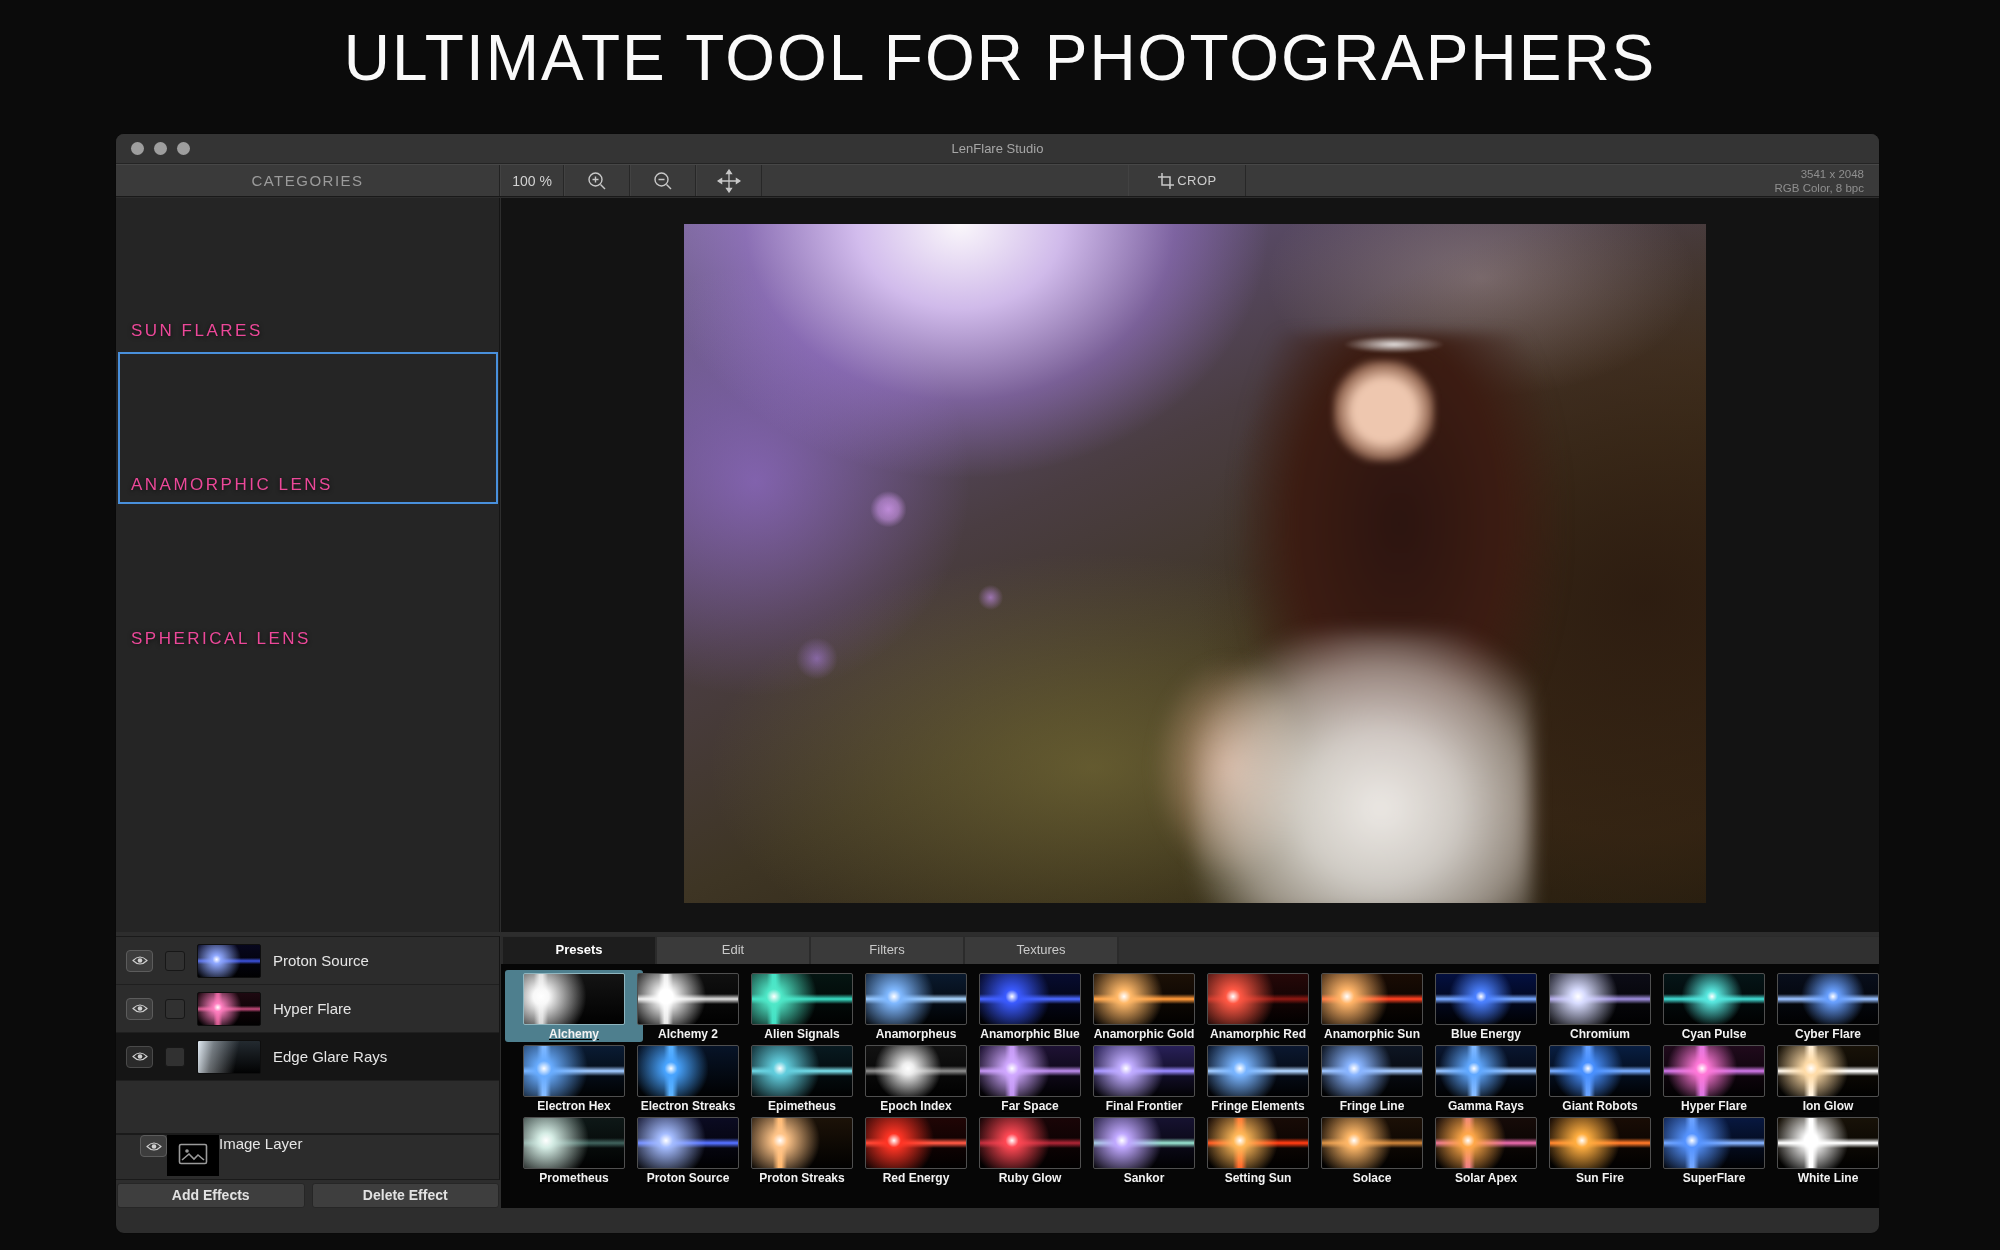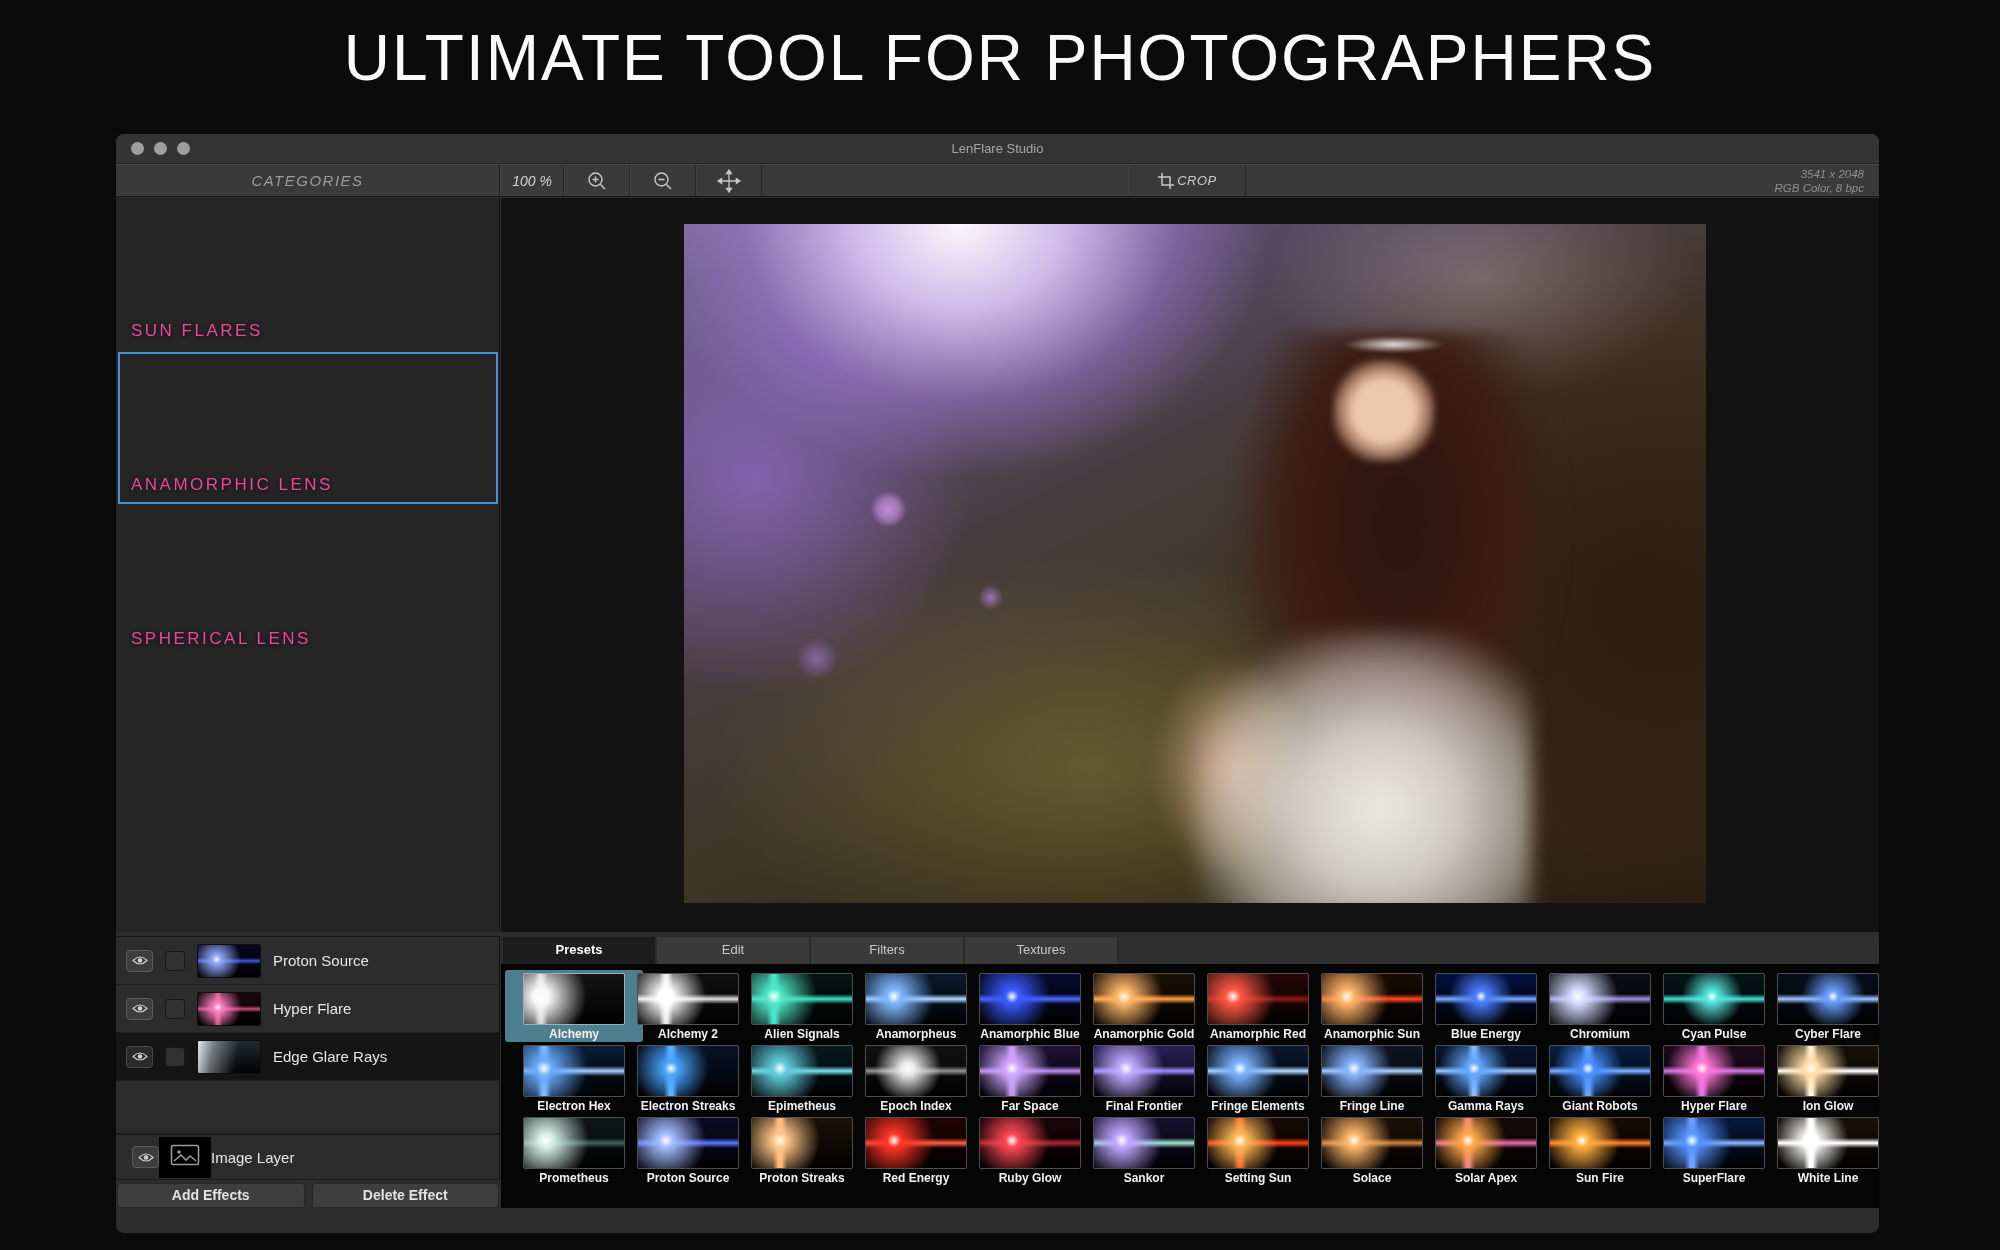--- a/index.html
+++ b/index.html
@@ -16,21 +16,21 @@
     background:#2d2d2d; border-radius:9px; border:1px solid #090909; overflow:hidden; }
 
   .titlebar { position:absolute; left:0; top:0; width:100%; height:30px; background:#343434;
     border-bottom:1px solid #242424;padding-left:48px; }
   .lights { position:absolute; left:15px; top:8px; display:flex; gap:10px; }
   .light { width:13px; height:13px; border-radius:50%; background:#9e9e9e; }
   .wtitle { position:absolute; left:0; top:0; width:100%; height:30px; line-height:30px;
     text-align:center; color:#a6a6a6; font-size:13px; }
 
   .toolbar { position:absolute; left:0; top:30px; width:100%; height:33px; background:#3a3a3a;
-    border-top:1px solid #474747; border-bottom:1px solid #191919; display:flex; align-items:stretch;font-style:italic; }
+    border-top:1px solid #474747; border-bottom:1px solid #191919; display:flex; align-items:stretch; }
   .cat-head { width:384px; line-height:31px; text-align:center; color:#9b9b9b; font-size:15px;
     letter-spacing:1.5px; border-right:1px solid #222; }
   .tb-cell { display:flex; align-items:center; justify-content:center; border-right:1px solid #272727;
     border-left:1px solid #424242; color:#d2d2d2; }
   .tb-zoomlevel { width:64px; font-size:14px;text-align:right; }
   .tb-icon { width:66px; }
   .tb-spacer1 { width:366px; }
   .tb-crop { width:118px; gap:2px; font-size:13px; letter-spacing:0.5px; color:#cccccc; }
   .tb-info { margin-left:auto; padding:3px 15px 0 0; text-align:right; color:#8f8f8f;
     font-size:11.5px; line-height:13.5px; }
@@ -86,21 +86,21 @@
   .eye-btn { width:27px; height:22px; background:#3d3d3d; border:1px solid #5c5c5c; border-radius:4px;
     display:flex; align-items:center; justify-content:center; flex:0 0 auto; }
   .layer-row.sel .eye-btn { background:#2a2a2a; border-color:#4a4a4a; }
   .cb { width:20px; height:20px; background:#313131; border:1px solid #171717; border-radius:3px;
     flex:0 0 auto; }
   .layer-thumb { width:64px; height:34px; border-radius:2px; border:1px solid #0e0e0e; flex:0 0 auto; }
   .layer-name { color:#e6e6e6; font-size:15px; }
 
   .image-layer-row { position:absolute; left:0; top:999px; width:384px; height:47px; background:#2c2c2c;
     border-top:2px solid #1a1a1a; border-bottom:1px solid #1a1a1a; border-right:1px solid #151515;
-    display:flex; align-items:center; padding-left:16px; cursor:pointer; }
+    display:flex; padding-left:24px; cursor:pointer; }
   .img-thumb { width:52px; height:41px; background:#000; display:flex; align-items:center;
     justify-content:center; flex:0 0 auto; }
 
   .btn-row { position:absolute; left:0; top:1049px; width:384px; height:25px; display:flex; gap:7px;
     padding:0 1px; }
   .panel-btn { flex:1; background:#3e3e3e; border:1px solid #262626; border-radius:3px;
     color:#e2e2e2; font-size:14px; font-weight:700; text-align:center; line-height:22px; cursor:pointer; }
 
   
   .canvas { position:absolute; left:385px; top:64px; width:1380px; height:734px; background:#131313; }
@@ -137,21 +137,21 @@
   
   .bottom-panel { position:absolute; left:385px; top:802px; width:1380px; height:272px; background:#060606; }
   .tabs { position:absolute; left:0; top:0; width:100%; height:28px; background:#2b2b2b; display:flex;
     gap:2px; padding:1px 0 0 2px; }
   .tab { width:152px; background:#3a3a3a; color:#c9c9c9; font-size:13px; text-align:center;
     line-height:26px; cursor:pointer; }
   .tab.active { background:#1d1d1d; color:#ffffff; font-weight:700; }
   .tab-fill { flex:1; background:#303030; }
   .preset-grid { position:absolute; left:4px; top:28px; width:1372px; height:244px; padding-top:6px;
     display:grid; grid-template-columns:repeat(12, 114px); grid-auto-rows:72px; }
-  .pcell { width:138px; height:72px; padding-top:3px; border-radius:3px; cursor:pointer; }
+  .pcell { width:138px; height:72px; padding-top:3px; border-radius:3px; cursor:pointer;text-decoration:underline; }
   .pcell.sel { background:#4e7f8e; }
   .pthumb { width:102px; height:52px; margin:0 auto; border:1px solid #4f4f4f; border-radius:2px; }
   .pcell.sel .pthumb { border-color:#8fb6c0; }
   .pname { margin-top:2px; text-align:center; color:#f2f2f2; font-size:12px; font-weight:700;
     white-space:nowrap; overflow:hidden; }
 </style>
 </head>
 <body>
 
 <div id="app">

